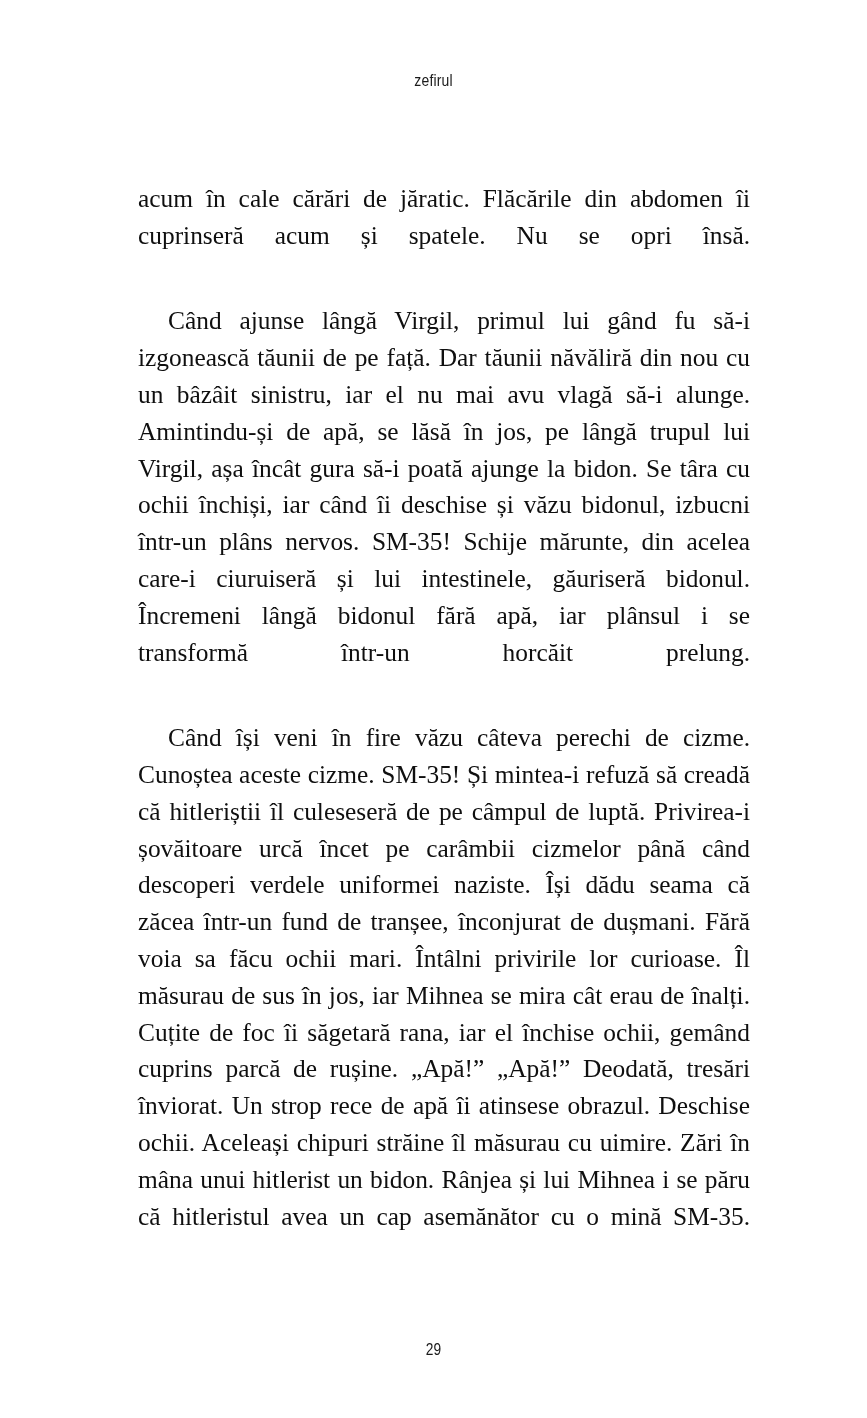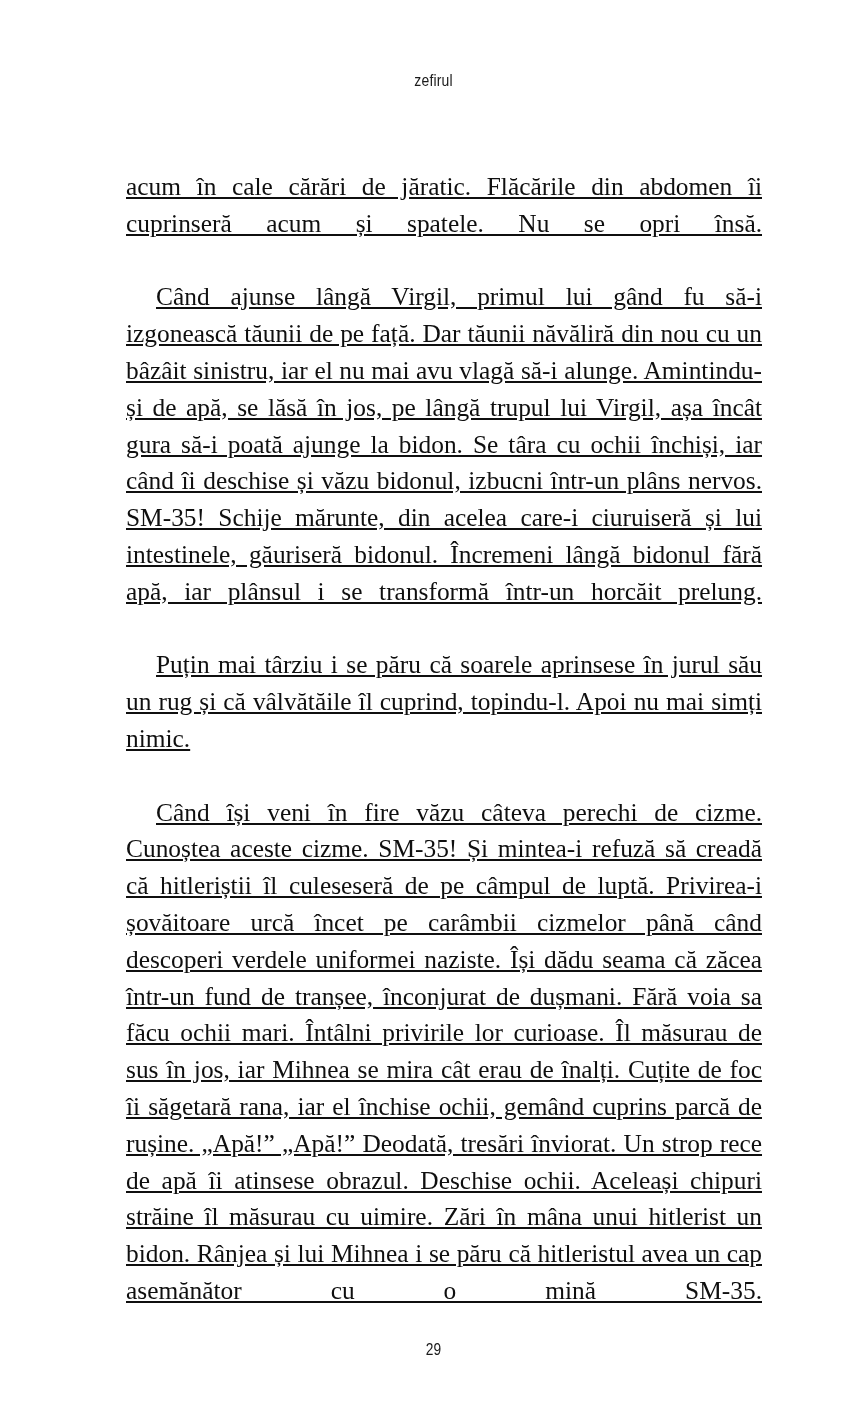--- a/index.html
+++ b/index.html
@@ -41,29 +41,28 @@
 
   
   .textblock {
     position: absolute;
     top: 168px;
     left: 126px;
     width: 636px;
   }
 
   .para {
-    margin: 0;
+    margin: 12px;
     font-size: 25.4px;
     line-height: 36.8px;
     text-align: justify;
     text-justify: inter-word;
     word-spacing: 0.2px;
     hyphens: none;
     text-indent: 0;
-    text-decoration: underline;
   }
   .para.indent {
     text-indent: 30px;
   }
   
   .para:after {
     content: "";
     display: inline-block;
     width: 100%;
   }
@@ -89,19 +88,18 @@
 </head>
 <body>
 
 <div class="page">
 
   <div class="running-head">zefirul</div>
 
   <div class="textblock">
     <p class="para">acum în cale cărări de jăratic. Flăcările din abdomen îi cuprinseră acum și spatele. Nu se opri însă.</p>
     <p class="para indent">Când ajunse lângă Virgil, primul lui gând fu să-i izgonească tăunii de pe față. Dar tăunii năvăliră din nou cu un bâzâit sinistru, iar el nu mai avu vlagă să-i alunge. Amintindu-și de apă, se lăsă în jos, pe lângă trupul lui Virgil, așa încât gura să-i poată ajunge la bidon. Se târa cu ochii închiși, iar când îi deschise și văzu bidonul, izbucni într-un plâns nervos. SM-35! Schije mărunte, din acelea care-i ciuruiseră și lui intestinele, găuriseră bidonul. Încremeni lângă bidonul fără apă, iar plânsul i se transformă într-un horcăit prelung.</p>
-    <p class="para indent">Puțin mai târziu i se păru că soarele aprinsese în jurul său un rug și că vâlvătăile îl cuprind, topindu-l. Apoi nu mai simți nimic.</p>
     <p class="para indent">Când își veni în fire văzu câteva perechi de cizme. Cunoștea aceste cizme. SM-35! Și mintea-i refuză să creadă că hitleriștii îl culeseseră de pe câmpul de luptă. Privirea-i șovăitoare urcă încet pe carâmbii cizmelor până când descoperi verdele uniformei naziste. Își dădu seama că zăcea într-un fund de tranșee, înconjurat de dușmani. Fără voia sa făcu ochii mari. Întâlni privirile lor curioase. Îl măsurau de sus în jos, iar Mihnea se mira cât erau de înalți. Cuțite de foc îi săgetară rana, iar el închise ochii, gemând cuprins parcă de rușine. „Apă!” „Apă!” Deodată, tresări înviorat. Un strop rece de apă îi atinsese obrazul. Deschise ochii. Aceleași chipuri străine îl măsurau cu uimire. Zări în mâna unui hitlerist un bidon. Rânjea și lui Mihnea i se păru că hitleristul avea un cap asemănător cu o mină SM-35.</p>
   </div>
 
   <div class="folio">29</div>
 
 </div>
 
 </body></html>

